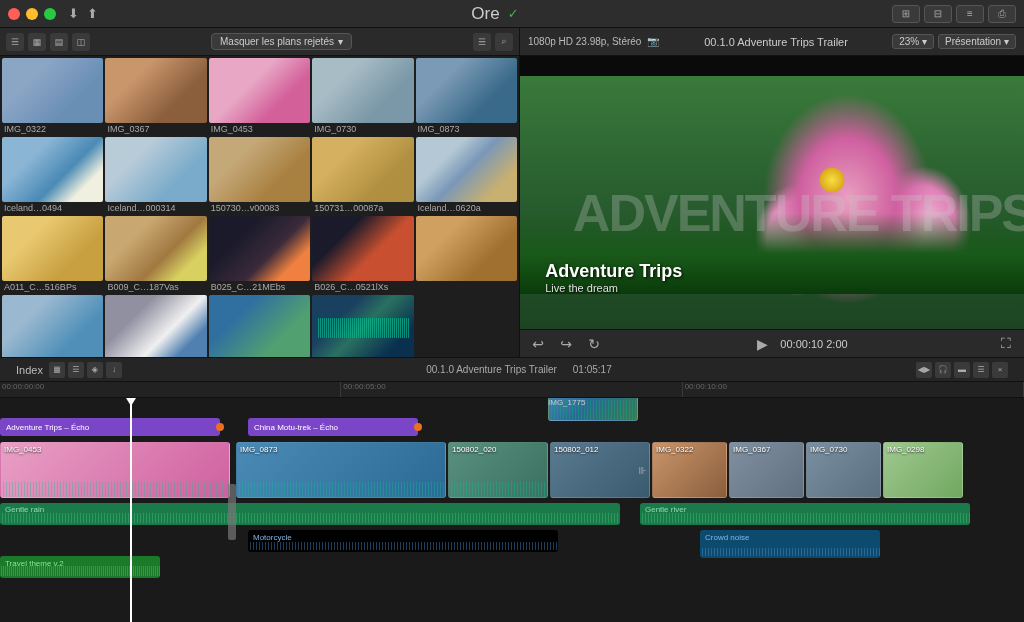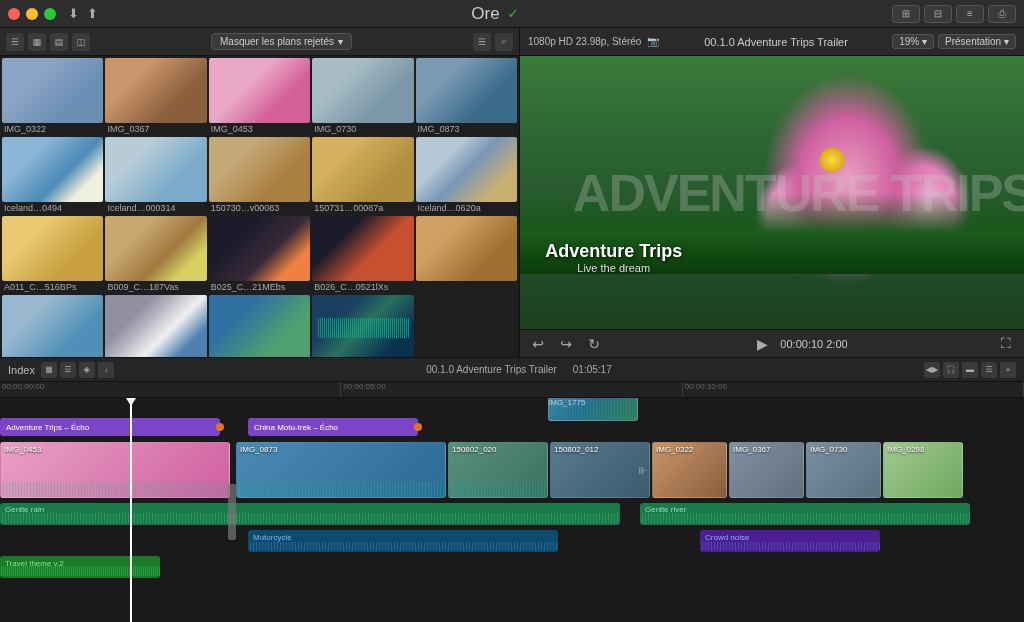--- a/index.html
+++ b/index.html
@@ -251,20 +251,21 @@
       position: relative;
       overflow: hidden;
       background: #0a0a0a;
     }
 
     .video-preview {
       width: 100%;
       height: 100%;
       position: relative;
       background: linear-gradient(135deg, #2a5a2a 0%, #3a7a3a 30%, #4a9a4a 50%, #2a6a2a 70%, #1a4a1a 100%);
+      margin-top: 20px;
     }
 
     .lotus-bg {
       position: absolute;
       top: 0; left: 0; right: 0; bottom: 0;
       background:
         radial-gradient(ellipse 120px 150px at 65% 45%, #e8a0c0 0%, #d060a0 40%, transparent 70%),
         radial-gradient(ellipse 80px 100px at 80% 55%, #f0c0d8 0%, #e080b8 40%, transparent 60%),
         radial-gradient(ellipse 60px 80px at 55% 60%, #f8d8e8 0%, #e8a0c8 50%, transparent 70%),
         linear-gradient(180deg, #3a7a3a 0%, #2a6030 40%, #1a4020 100%);
@@ -298,21 +299,20 @@
     .overlay-title {
       font-size: 18px;
       font-weight: 700;
       color: #fff;
       text-shadow: 1px 1px 3px rgba(0,0,0,0.8);
     }
     .overlay-sub {
       font-size: 11px;
       color: #e0e0e0;
       text-shadow: 1px 1px 2px rgba(0,0,0,0.8);
-      text-align: center;
     }
     .bg-text {
       position: absolute;
       top: 50%;
       right: -10px;
       transform: translateY(-50%);
       font-size: 52px;
       font-weight: 900;
       color: rgba(200,200,200,0.3);
       letter-spacing: -2px;
@@ -348,21 +348,21 @@
       display: flex;
       flex-direction: column;
       background: #1a1a1a;
     }
 
     .timeline-toolbar {
       height: 24px;
       background: #252525;
       display: flex;
       align-items: center;
-      padding: 0 8px;
+      padding: 0 16px;
       gap: 6px;
       border-bottom: 1px solid #111;
     }
     .tl-label {
       color: #bbb;
       font-size: 11px;
       font-weight: 500;
     }
     .tl-icons {
       display: flex;
@@ -568,42 +568,42 @@
       );
     }
 
     
     .audio-moto {
       position: absolute;
       top: 132px;
       left: 248px;
       width: 310px;
       height: 22px;
-      background: #0c4a6e;
+      background: #000000;
       border-radius: 3px;
       overflow: hidden;
       cursor: pointer;
       text-decoration: underline;
     }
     .audio-moto-label {
       position: absolute;
       top: 3px;
       left: 5px;
       font-size: 8px;
       color: #80b8e8;
     }
 
     
     .audio-crowd {
       position: absolute;
       top: 132px;
       left: 700px;
       width: 180px;
-      height: 22px;
-      background: #4c1d95;
+      height: 28px;
+      background: #0c4a6e;
       border-radius: 3px;
       overflow: hidden;
       cursor: pointer;
     }
     .audio-crowd-label {
       position: absolute;
       top: 3px;
       left: 5px;
       font-size: 8px;
       color: #80b8e8;
@@ -819,21 +819,21 @@
       <div class="viewer-toolbar">
         <div class="viewer-info">
           <span>1080p HD 23.98p, Stéréo</span>
           <span>📷</span>
         </div>
         <div class="viewer-title-area">
           <span>00.1.0 Adventure Trips Trailer</span>
         </div>
         <div class="viewer-zoom">
           <button class="zoom-btn">
-            <span>19%</span>
+            <span>23%</span>
             <span>▾</span>
           </button>
           <button class="zoom-btn">
             <span>Présentation</span>
             <span>▾</span>
           </button>
         </div>
       </div>
       <div class="viewer-canvas">
         <div class="video-preview">

